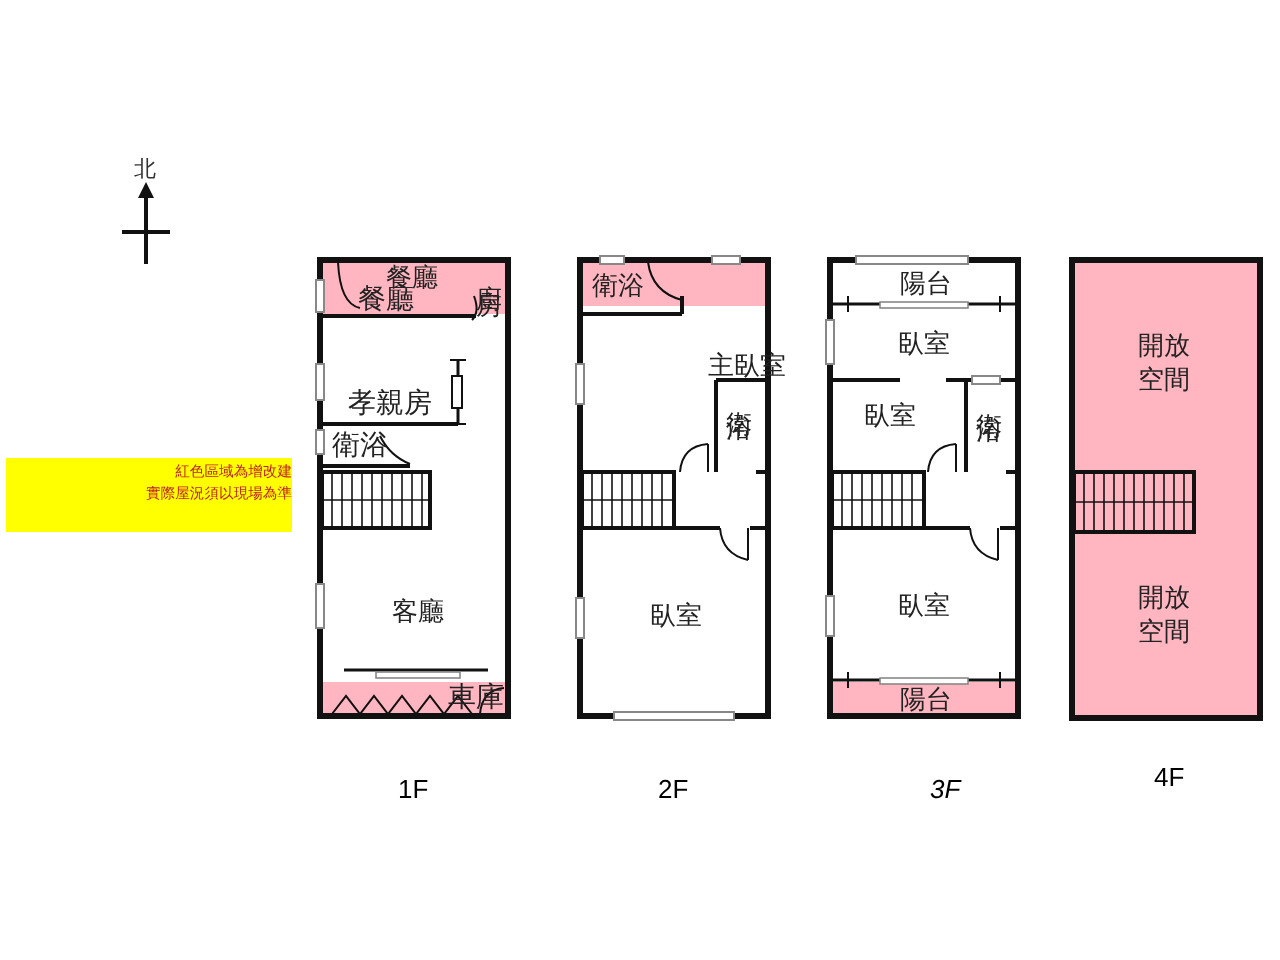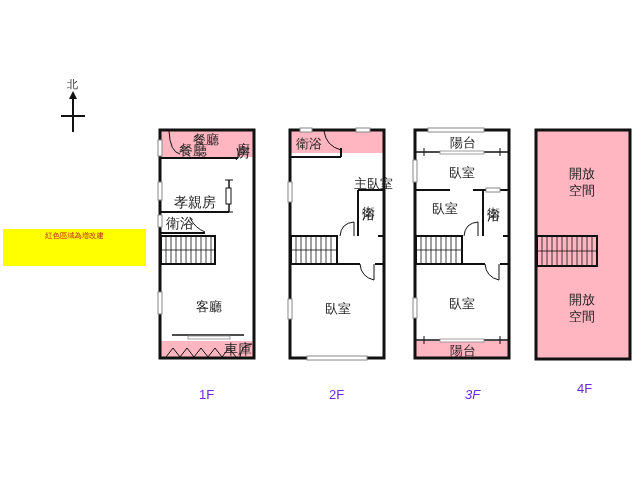--- a/index.html
+++ b/index.html
@@ -1,23 +1,23 @@
 <!DOCTYPE html>
 <html><head>
 <meta charset="utf-8">
 <style>
   html, body { margin: 0; padding: 0; }
   body { width: 640px; height: 480px; background: #ffffff; position: relative; overflow: hidden;
          font-family: "DejaVu Sans", "Liberation Sans", sans-serif; }
   svg.plan { position: absolute; left: 0; top: 0; }
   .room-label { position: absolute; font-size: 13px; color: #222; line-height: 1; white-space: nowrap; }
   .vlabel { writing-mode: vertical-rl; letter-spacing: 2px; }
-  .floor-label { position: absolute; font-family: "Liberation Sans", sans-serif; font-size: 13px; color: #6d28d9; }
+  .floor-label { position: absolute; font-family: "Liberation Sans", sans-serif; font-size: 13px; color: #000000; }
   .note { position: absolute; left: 3px; top: 229px; width: 143px; height: 36px; background: #ffff00;
-          color: #c02020; font-size: 7.3px; line-height: 11px; text-align: center; padding-top: 1px; }
+          color: #c02020; font-size: 7.3px; line-height: 11px; text-align: right; padding-top: 1px; }
   .note div { white-space: nowrap; }
   .north-text { position: absolute; left: 67px; top: 77px; font-size: 11px; color: #333; }
 </style>
 </head>
 <body>
 
 <span class="north-text">北</span>
 <svg class="plan" width="640" height="480">
 
   <g stroke="#111" stroke-width="2" fill="#111">
@@ -177,20 +177,21 @@
       <line x1="582" y1="236" x2="582" y2="266"></line>
         <line x1="587" y1="236" x2="587" y2="266"></line>
       <line x1="592" y1="236" x2="592" y2="266"></line>
       <line x1="537" y1="251" x2="597" y2="251"></line>
     </g>
   </g>
 </svg>
 
 <div class="note">
   <div>紅色區域為增改建</div>
+  <div>實際屋況須以現場為準</div>
 </div>
 
 <span class="room-label" style="left:193px;top:133px;">餐廳</span>
 <span class="room-label" style="left:179px;top:143px;font-size:14px;">餐廳</span>
 <span class="room-label vlabel" style="left:237px;top:132px;font-size:13px;">廚房</span>
 <span class="room-label" style="left:174px;top:184px;font-size:14px;margin-top:11px;">孝親房</span>
 <span class="room-label" style="left:166px;top:216px;font-size:14px;">衛浴</span>
 <span class="room-label" style="left:196px;top:300px;">客廳</span>
 <span class="room-label" style="left:196px;top:342px;font-size:14px;margin-left:28px;">車庫</span>
 

